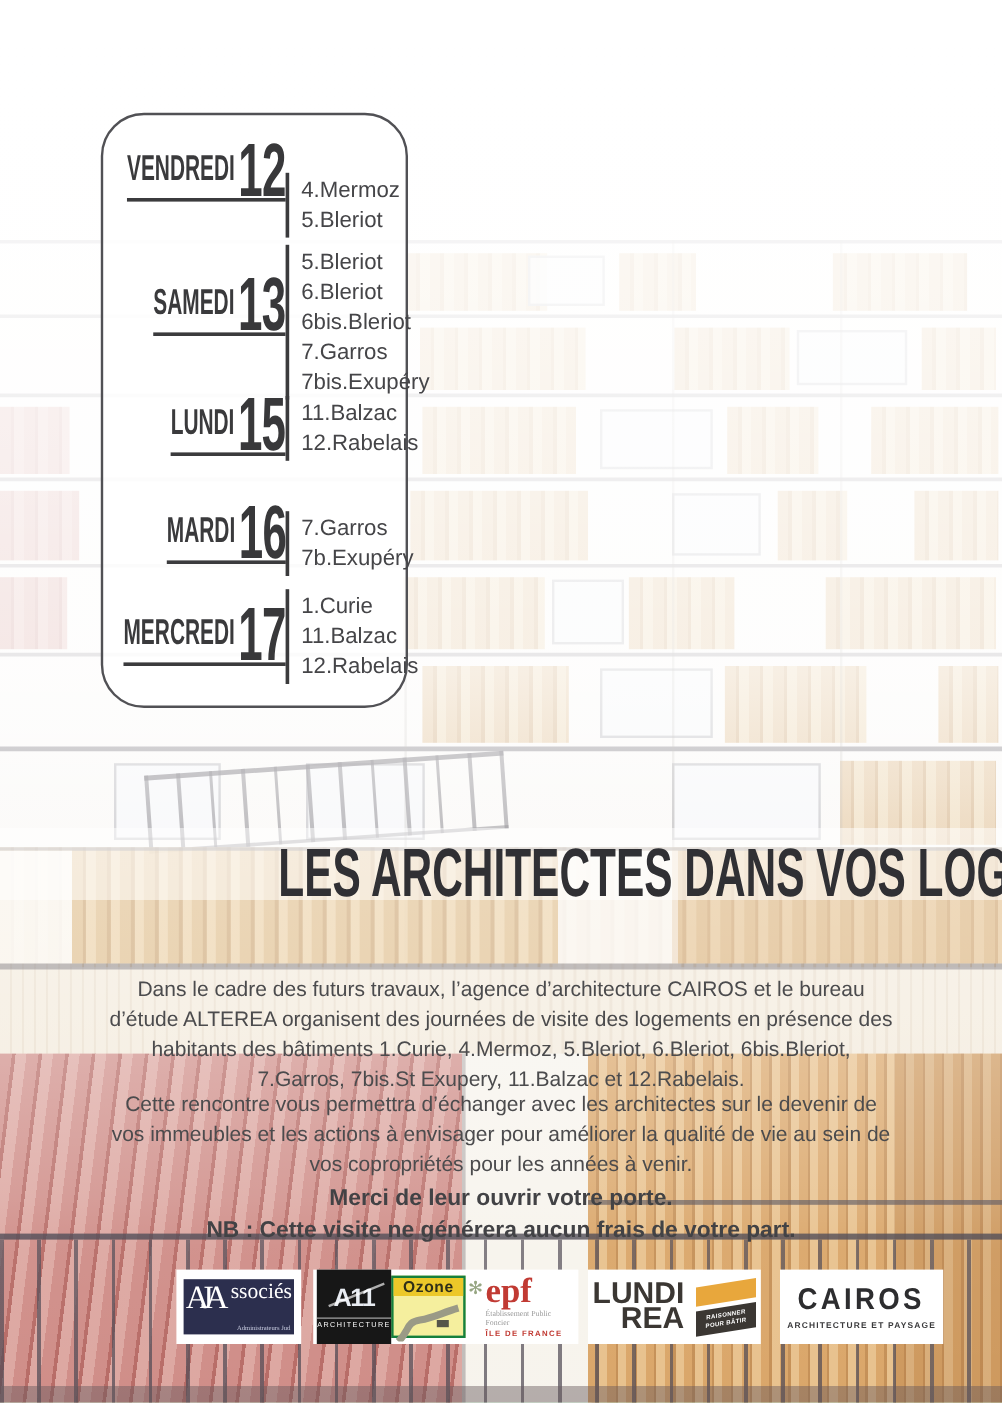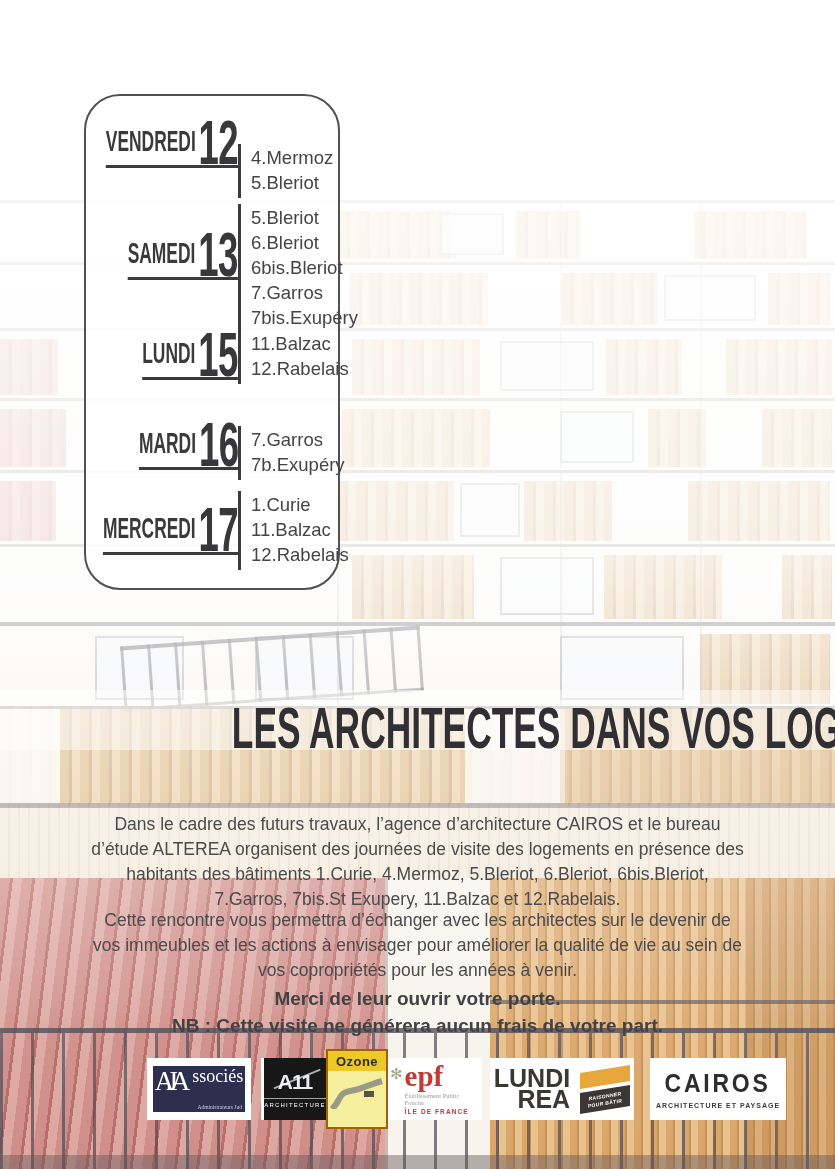--- a/index.html
+++ b/index.html
@@ -95,21 +95,21 @@
   .aja-mono{font-size:27px;letter-spacing:-7px;margin-right:9px;}
   .aja-rest{font-size:18px;}
   .aja-sub{position:absolute;right:3px;bottom:2px;font-size:5.5px;color:#c8cce0;}
   .card-multi{left:261px;width:221px;gap:0;}
   .a11{width:62px;height:62px;background:#171717;display:flex;flex-direction:column;
     align-items:center;justify-content:center;position:relative;overflow:hidden;}
   .a11-roof{position:absolute;left:8px;top:20px;width:50px;height:1.5px;background:rgba(255,255,255,0.65);transform:rotate(-22deg);}
   .a11-mark{color:#e8ecf2;font-size:21px;font-weight:700;letter-spacing:-1px;}
   .a11-label{color:#ffffff;font-size:6px;letter-spacing:1.2px;border-top:1px solid rgba(255,255,255,0.6);
     padding-top:3px;margin-top:4px;}
-  .ozone{width:62px;height:80px;border:2px solid #a16207;box-sizing:border-box;background:#f5ef9e;
+  .ozone{width:62px;height:52px;border:2px solid #15803d;box-sizing:border-box;background:#f5ef9e;
     display:flex;flex-direction:column;}
   .ozone-head{height:20px;background:#ecc829;display:flex;align-items:center;justify-content:center;
     font-size:13px;font-weight:800;color:#2e2e18;letter-spacing:0.5px;}
   .ozone-body{flex:1;position:relative;}
   .epf{width:91px;height:62px;display:flex;align-items:flex-start;padding-top:6px;box-sizing:border-box;}
   .epf-flower{font-size:15px;color:#97a683;margin:2px 2px 0 2px;line-height:1;}
   .epf-name{font-family:"Liberation Serif",serif;font-size:29px;font-weight:700;color:#c13a33;line-height:0.85;}
   .epf-sub1{font-family:"Liberation Serif",serif;font-size:6.5px;color:#9a9a9a;margin-top:3px;}
   .epf-sub2{font-size:6.5px;font-weight:800;color:#c13a33;letter-spacing:1.1px;margin-top:2px;}
   .card-alterea{left:490px;width:144px;gap:5px;}

